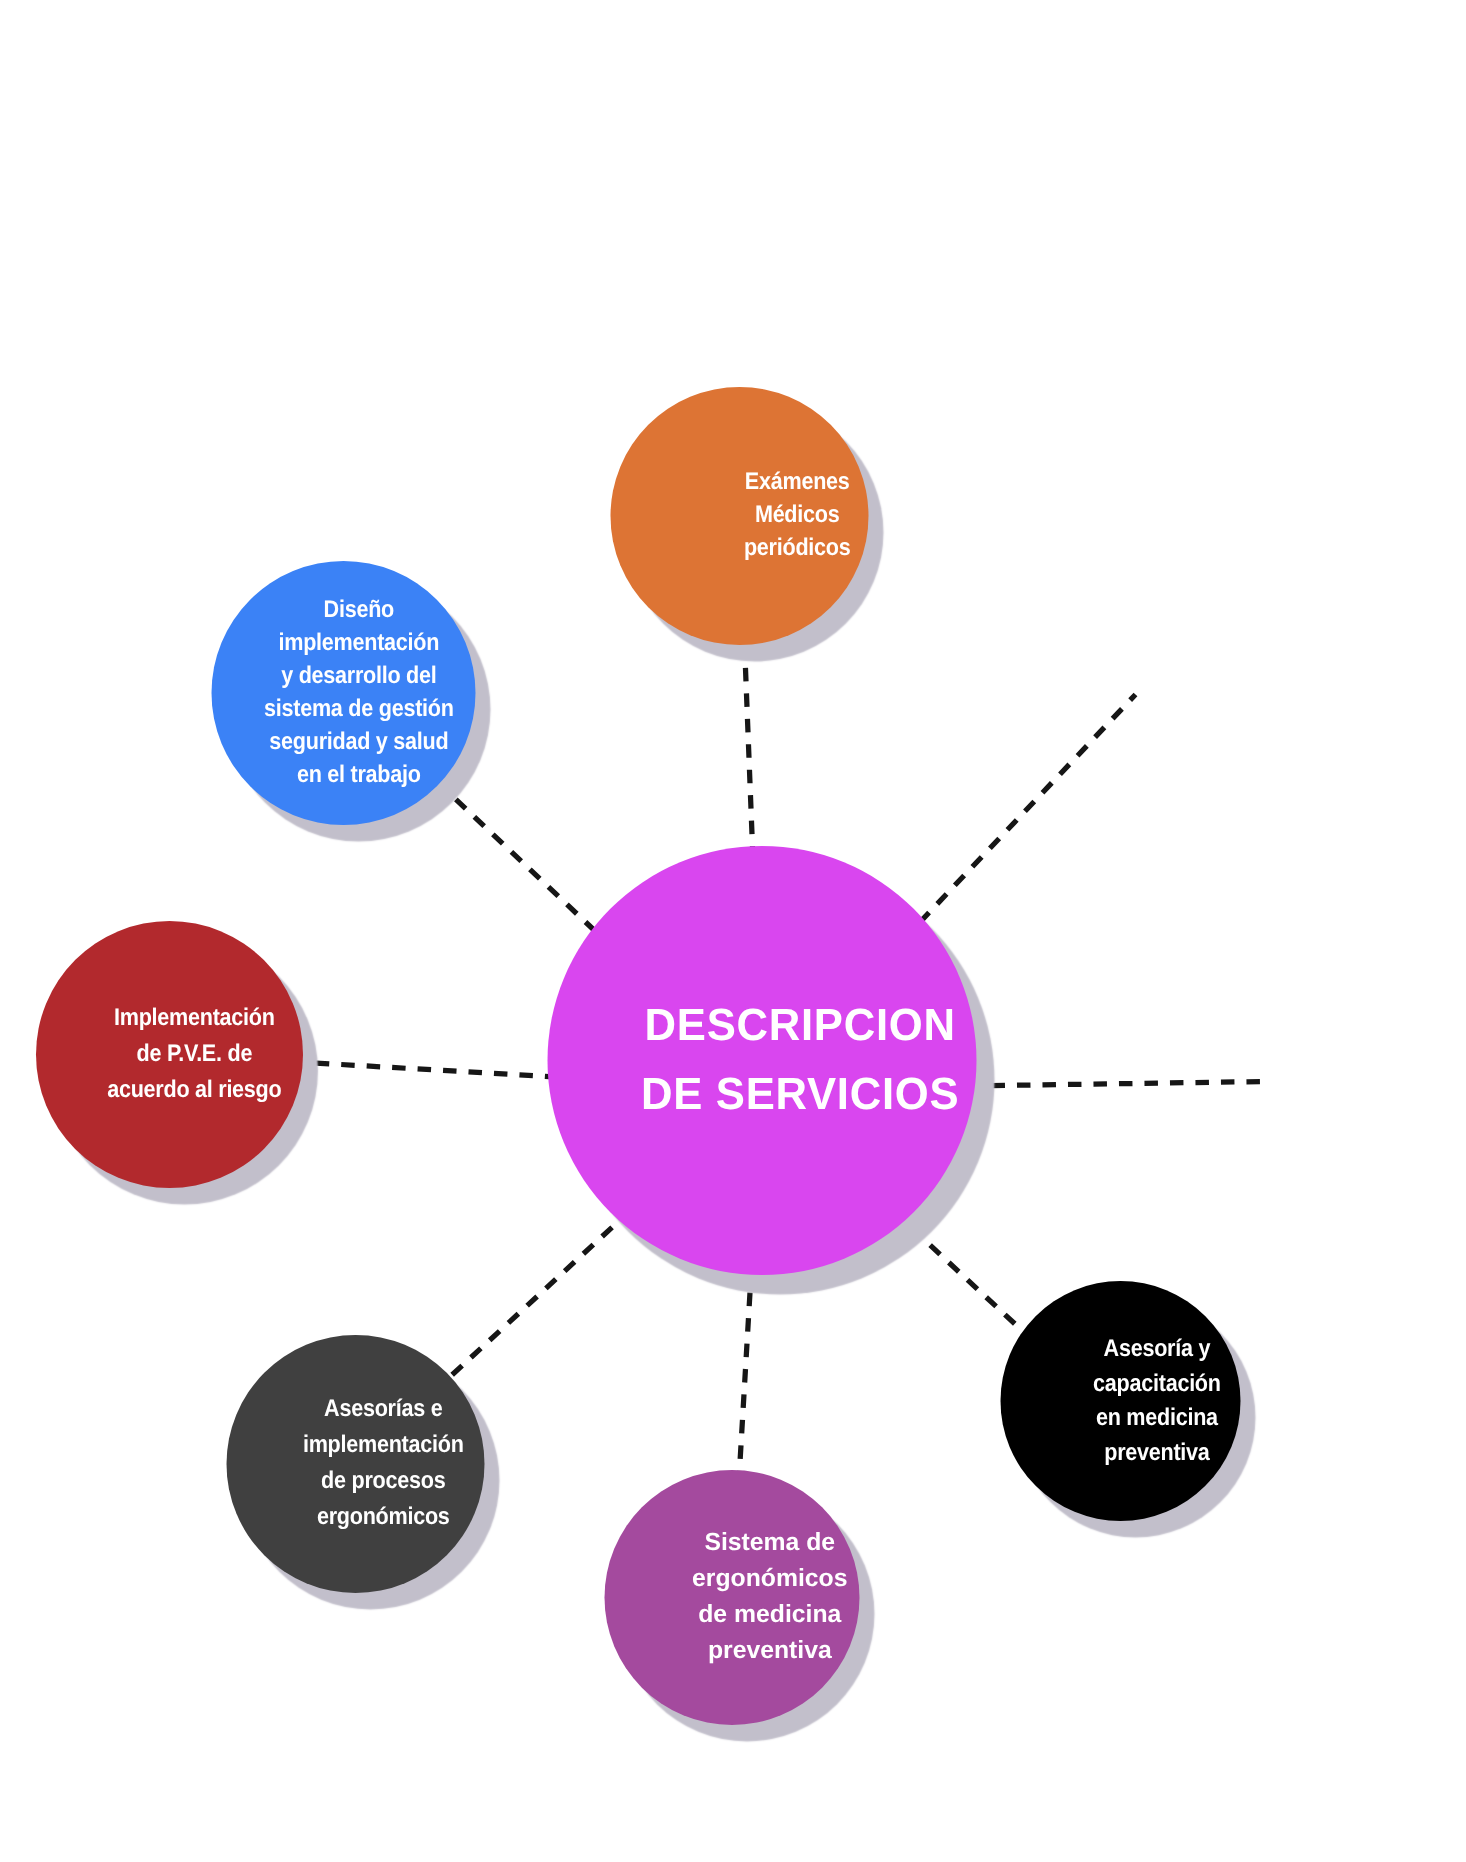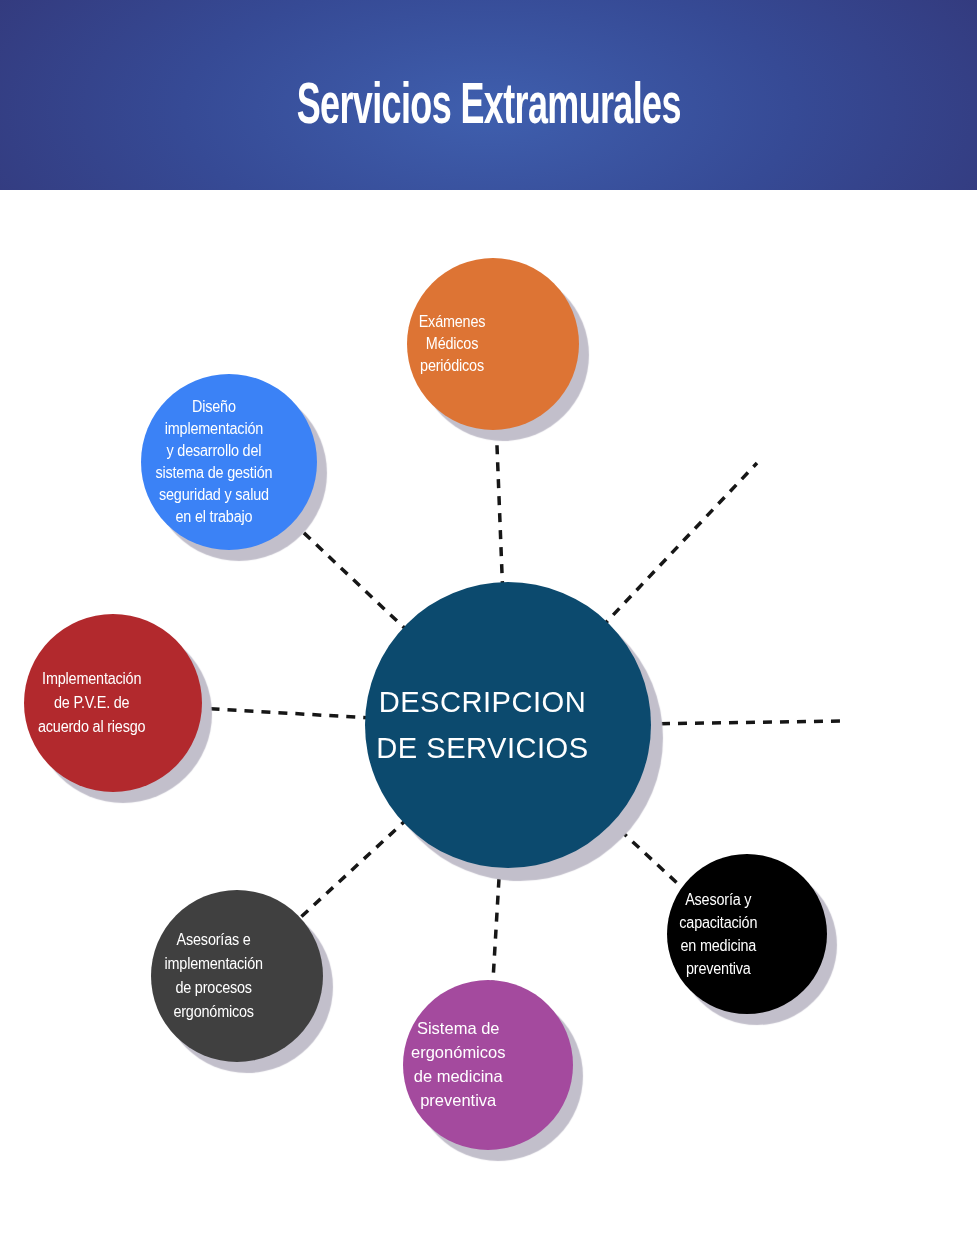--- a/index.html
+++ b/index.html
@@ -32,37 +32,37 @@
   
   .diagram {
     position: absolute; left: 0; top: 190px;
     width: 977px; height: 1051px;
   }
   .connectors { position: absolute; left: 0; top: 0; }
 
   .node {
     position: absolute;
     border-radius: 50%;
-    display: flex; align-items: center; justify-content: flex-start;
-    color: #ffffff; font-weight: normal;
+    display: flex; align-items: center; justify-content: flex-end;
+    color: #ffffff; font-weight: bold;
     box-shadow: 10px 11px 1px #c2bfcb;
   }
   .node-text {
     white-space: pre-line;
     text-align: center;
     font-size: 16px; line-height: 1.38;
     letter-spacing: -0.2px;
     transform: scaleX(0.9);
     padding: 0 8px;
   }
 
   
   .center-node {
-    left: 365px; top: 392px; width: 286px; height: 286px;
-    background: #0c4a6e;
+    left: 365px; top: 374px; width: 286px; height: 286px;
+    background: #d946ef;
     box-shadow: 12px 13px 1px #c2bfcb;
   }
   .center-node .node-text {
     font-size: 30px; line-height: 1.55;
     letter-spacing: 0.5px; transform: scaleX(0.97);
   }
 
   
   .n-examenes       { left: 407px; top:  68px; width: 172px; height: 172px; background: #dd7434; }
   .n-diseno         { left: 141px; top: 184px; width: 176px; height: 176px; background: #3b82f6; }
@@ -76,23 +76,20 @@
   .n-sistema        { left: 403px; top: 790px; width: 170px; height: 170px; background: #a44a9e; }
   .n-sistema .node-text { transform: none; font-size: 16.5px; line-height: 1.45; letter-spacing: 0; }
   .n-capacitacion   { left: 667px; top: 664px; width: 160px; height: 160px; background: #000000; }
   .n-capacitacion .node-text { line-height: 1.45; }
 </style>
 </head>
 <body>
 
 <div class="page">
 
-  <header class="banner">
-    <h1 class="banner-title">Servicios Extramurales</h1>
-  </header>
 
   <div class="diagram">
 
     <svg class="connectors" width="977" height="1051" viewBox="0 0 977 1051">
       <g stroke="#161616" stroke-width="3.5" stroke-dasharray="9 8">
         <line x1="508" y1="536" x2="493" y2="154"></line>
         <line x1="508" y1="536" x2="229" y2="272"></line>
         <line x1="508" y1="536" x2="757" y2="273"></line>
         <line x1="508" y1="536" x2="113" y2="513"></line>
         <line x1="508" y1="536" x2="845" y2="531"></line>

